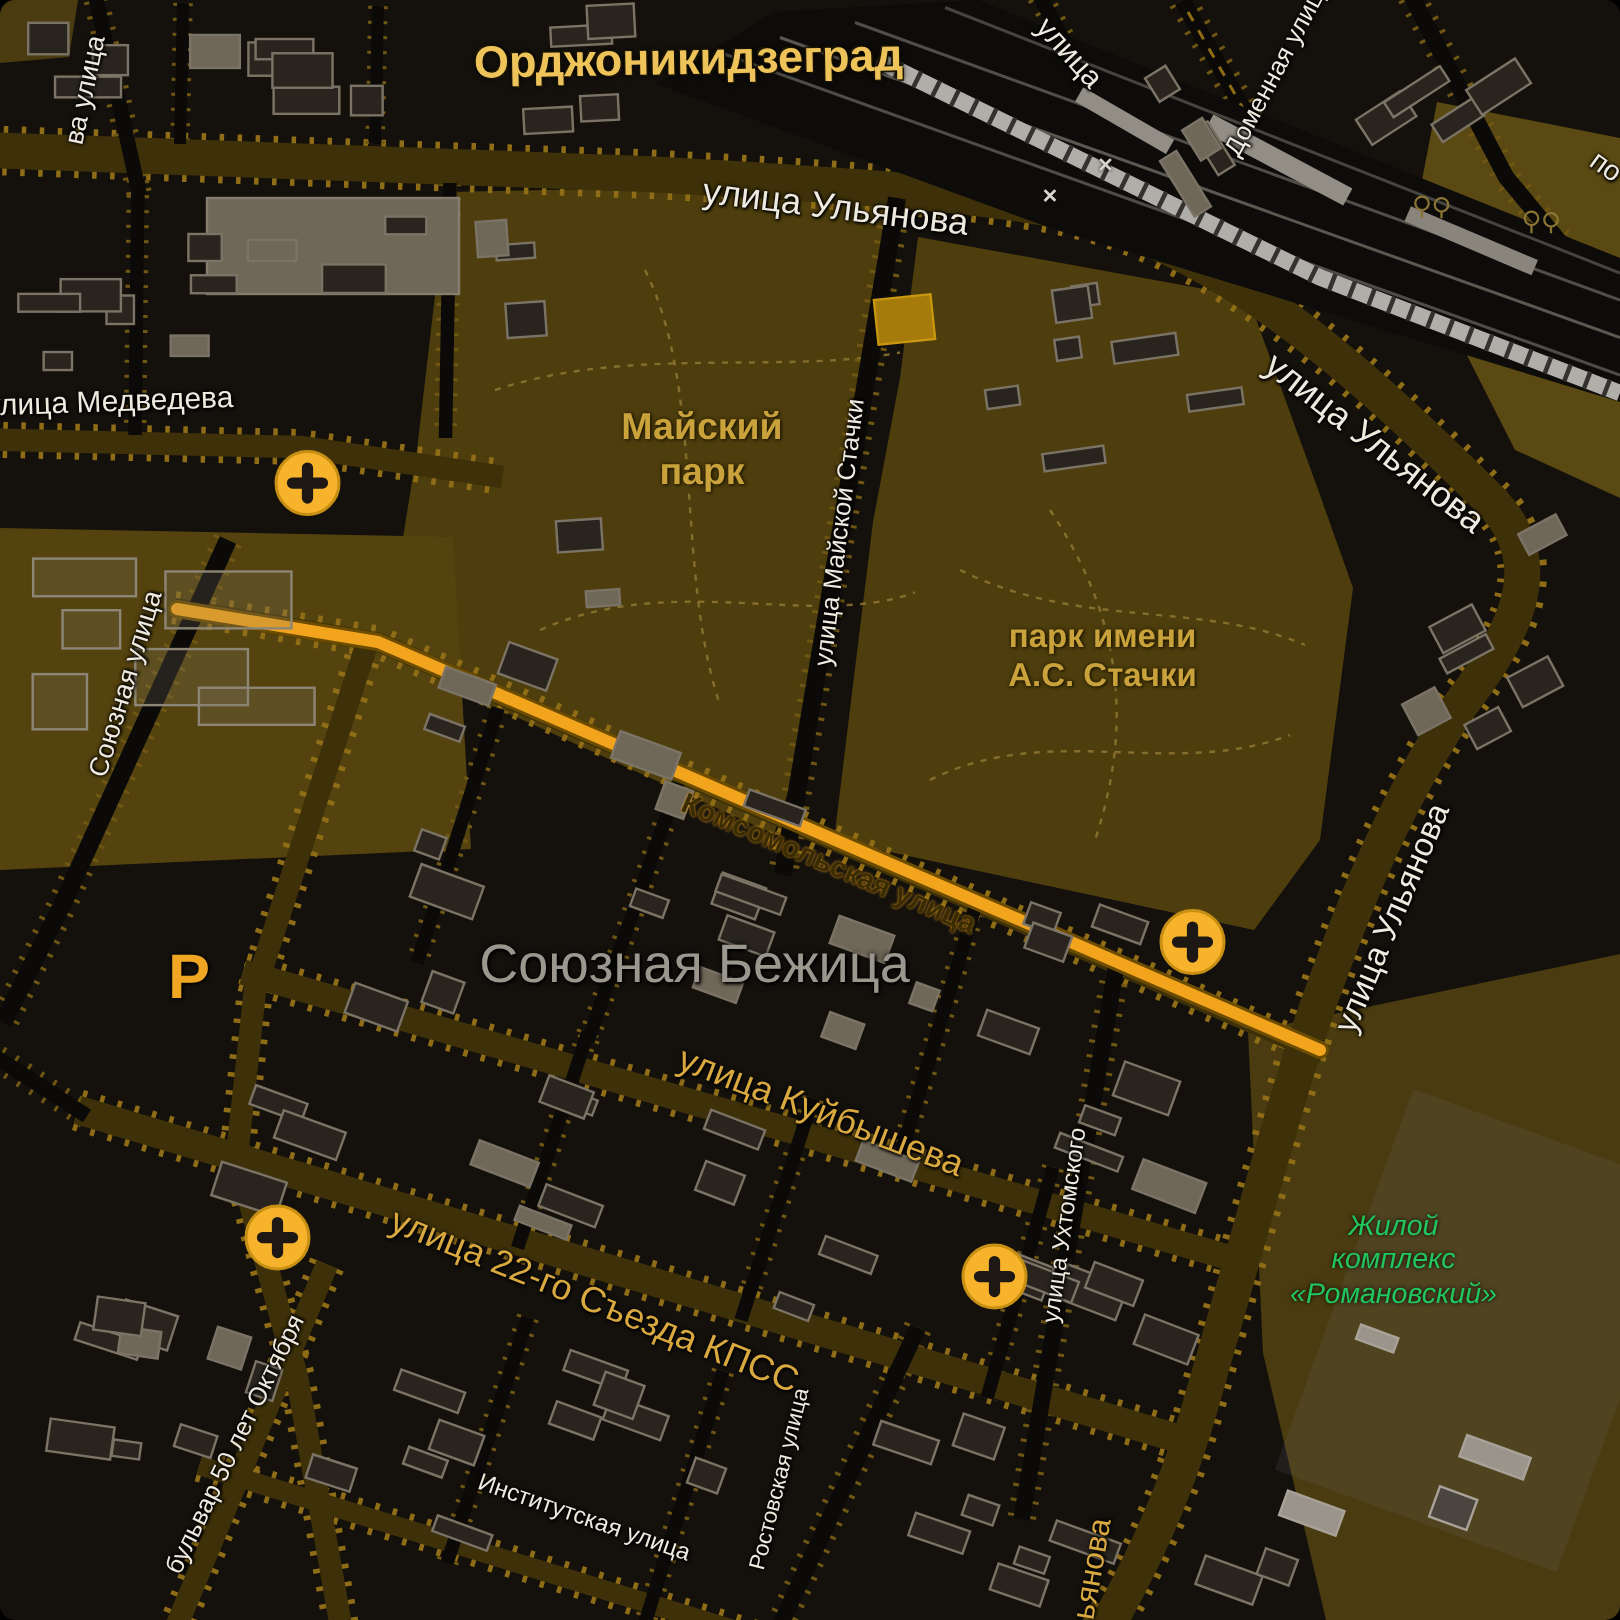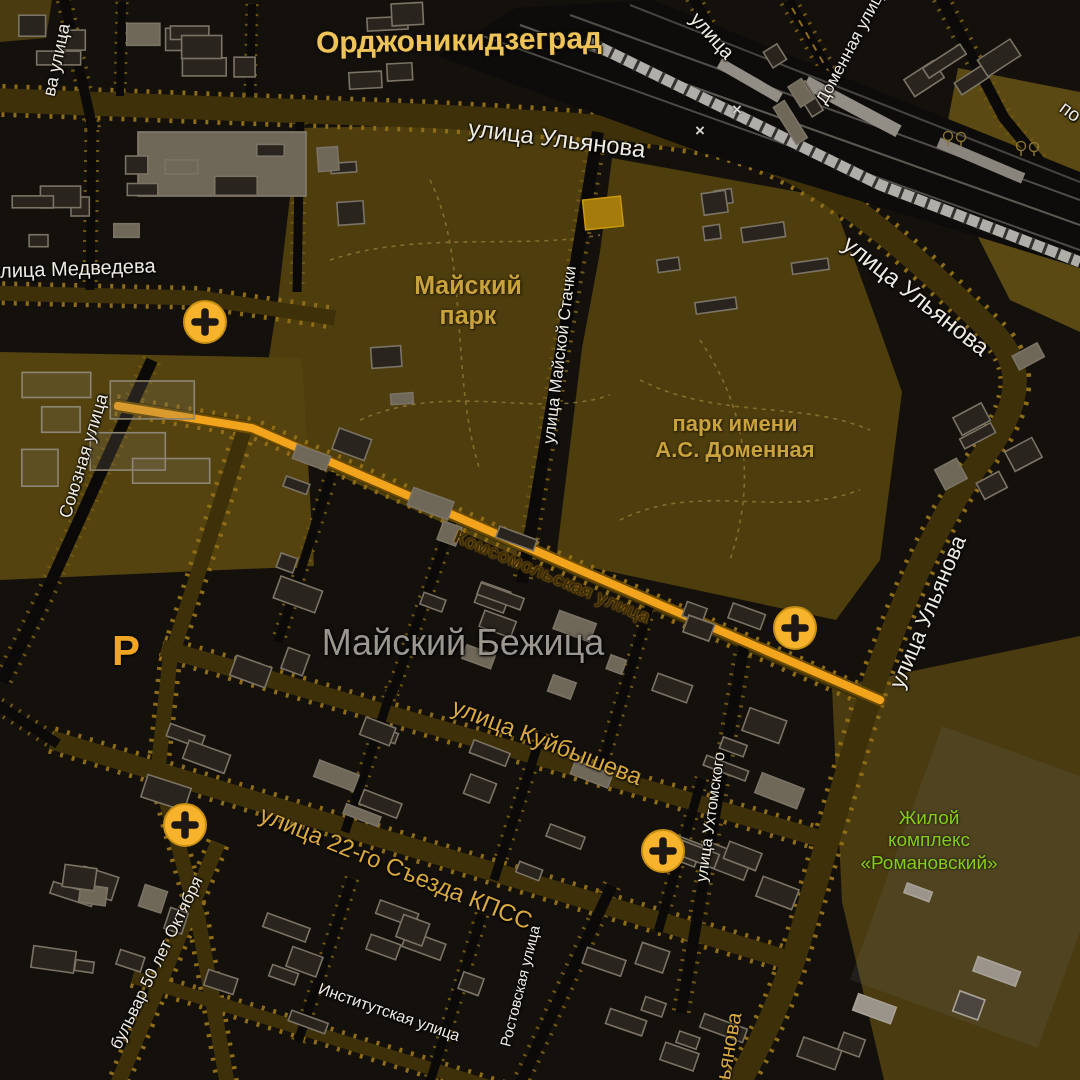--- a/index.html
+++ b/index.html
@@ -1,35 +1,35 @@
 <!DOCTYPE html>
 <html style="--route: #f2a41d; --parking: #f0a622; --label-white: #efeae0; --label-amber: #d9a940; --city-label: #eec45a; --park-label: #c9a23b; --district-label: #9b968e;"><head>
 <meta charset="utf-8">
 <style>
   html,body{margin:0;padding:0;background:#000;}
   #stage{position:relative;width:1080px;height:1080px;overflow:hidden;
-         background:#14110d;font-family:"Liberation Sans",sans-serif;}
+         background:#14110d;font-family:"Liberation Sans",sans-serif;border-radius:10px;}
   #base{position:absolute;left:0;top:0;}
   
   .edge-major{fill:none;stroke:#8f6d16;stroke-dasharray:3 9;stroke-linecap:butt;}
   .edge-minor{fill:none;stroke:#6f5713;stroke-dasharray:2 8;}
   .fill-major{fill:none;stroke:#3e3109;stroke-linejoin:round;}
   .fill-minor{fill:none;stroke:#0b0a08;stroke-linejoin:round;}
   .ppath{fill:none;stroke:#8f7733;stroke-width:1.6;stroke-dasharray:4 5;opacity:.85;}
   
   .lbl{position:absolute;transform:translate(-50%,-50%) rotate(var(--r,0deg));
        white-space:pre;text-align:center;line-height:1.18;pointer-events:none;}
   .street{color:var(--label-white);text-shadow:0 0 3px #000,0 0 2px #000,1px 1px 2px #000;}
   .street-amber{color:var(--label-amber);text-shadow:0 0 3px #000,1px 1px 2px #000;}
   .city{color:var(--city-label);font-weight:bold;
         text-shadow:0 0 4px #000,1px 1px 0 #2a2005,-1px -1px 0 #2a2005,0 0 2px #000;}
   .area{color:var(--park-label);font-weight:bold;
         text-shadow:0 0 3px #241c02,1px 1px 2px #241c02;}
   .district{color:var(--district-label);text-shadow:0 0 4px #000,1px 1px 2px #000;}
-  .complex{color:#84cc16;text-shadow:0 0 3px #000;}
+  .complex{color:#22c55e;font-style:italic;text-shadow:0 0 3px #000;}
   .onroute{color:#392b02;font-weight:bold;text-shadow:0 0 2px var(--route);}
   
   .marker{position:absolute;transform:translate(-50%,-50%);}
   .marker svg{display:block;}
   .parking{color:var(--parking);font-weight:bold;
            text-shadow:0 0 3px #000,1px 1px 2px #000;}
   .xmark{position:absolute;transform:translate(-50%,-50%);color:#d7d4ce;
          font-weight:bold;text-shadow:0 0 2px #000;}
   .treewrap{position:absolute;transform:translate(-50%,-50%);}
 </style>
@@ -355,24 +355,24 @@
       <div class="lbl street-amber" style="left: 727px; top: 1058px; font-size: 21px; --r: -80deg;">Ульянова</div>
       <div class="lbl street" style="left: 73px; top: 269px; font-size: 20px; --r: -2deg;">улица Медведева</div>
       <div class="lbl street" style="left: 84px; top: 456px; font-size: 18px; --r: -73deg;">Союзная улица</div>
       <div class="lbl street" style="left: 57px; top: 60px; font-size: 18px; --r: -78deg;">ва улица</div>
       <div class="lbl street" style="left: 712px; top: 36px; font-size: 20px; --r: 48deg;">улица</div>
       <div class="lbl street" style="left: 852px; top: 45px; font-size: 17px; --r: -62deg;">Доменная улица</div>
       <div class="lbl street" style="left: 1070px; top: 112px; font-size: 19px; --r: 36deg;">по</div>
       <div class="lbl area" style="left: 468px; top: 300px; font-size: 25px; --r: 0deg;">Майский
 парк</div>
       <div class="lbl area" style="left: 735px; top: 437px; font-size: 22px; --r: 0deg;">парк имени
-А.С. Доменная</div>
+А.С. Стачки</div>
       <div class="lbl street" style="left: 560px; top: 355px; font-size: 17px; --r: -83deg;">улица Майской Стачки</div>
       <div class="lbl onroute" style="left: 552px; top: 577px; font-size: 19px; --r: 23deg;">Комсомольская улица</div>
-      <div class="lbl district" style="left: 463px; top: 643px; font-size: 36px; --r: 0deg;">Майский Бежица</div>
+      <div class="lbl district" style="left: 463px; top: 643px; font-size: 36px; --r: 0deg;">Союзная Бежица</div>
       <div class="lbl street-amber" style="left: 547px; top: 742px; font-size: 24px; --r: 21deg;">улица Куйбышева</div>
       <div class="lbl street-amber" style="left: 396px; top: 868px; font-size: 24px; --r: 22deg;">улица 22-го Съезда КПСС</div>
       <div class="lbl street" style="left: 711px; top: 817px; font-size: 16px; --r: -82deg;">улица Ухтомского</div>
       <div class="lbl complex" style="left: 929px; top: 841px; font-size: 19px; --r: 0deg;">Жилой
 комплекс
 «Романовский»</div>
       <div class="lbl street" style="left: 157px; top: 963px; font-size: 17px; --r: -64deg;">бульвар 50 лет Октября</div>
       <div class="lbl street" style="left: 389px; top: 1013px; font-size: 16px; --r: 19deg;">Институтская улица</div>
       <div class="lbl street" style="left: 520px; top: 986px; font-size: 15px; --r: -76deg;">Ростовская улица</div>
     </div>

